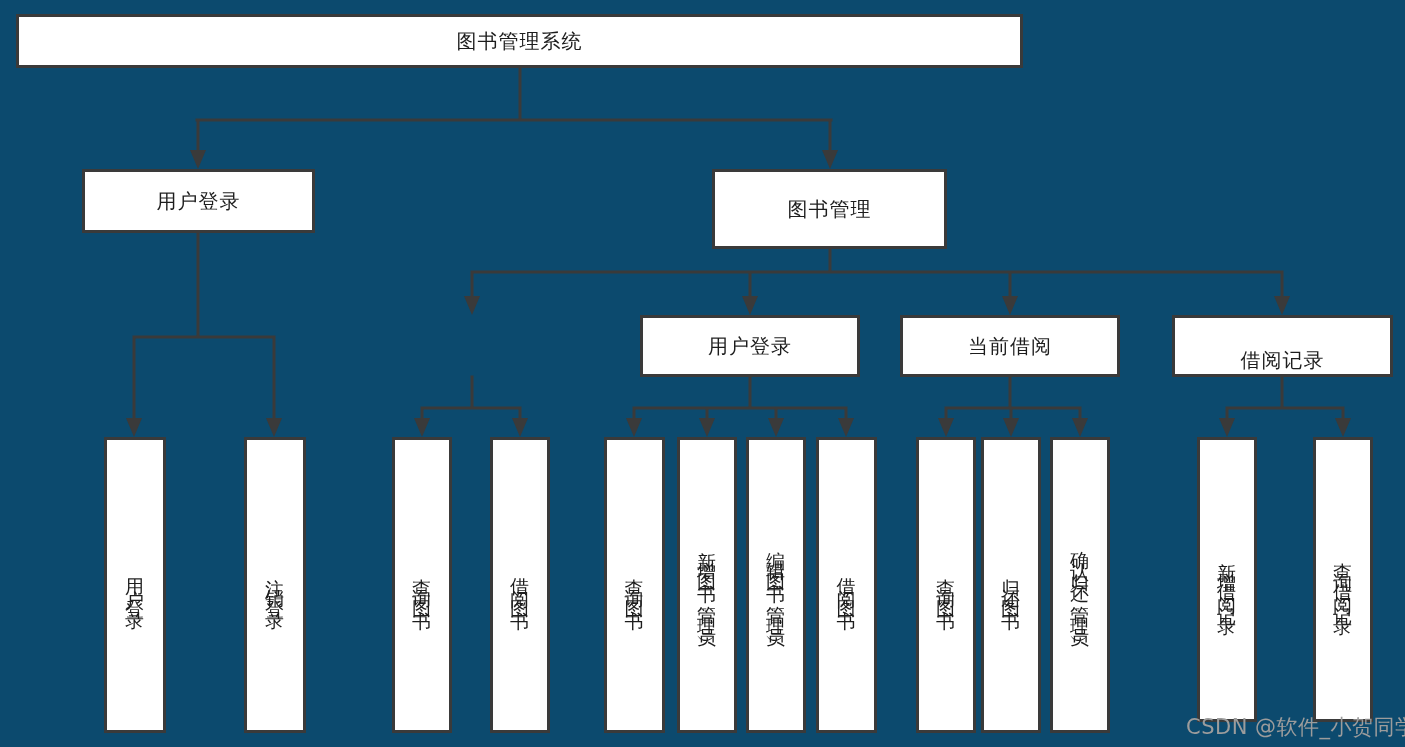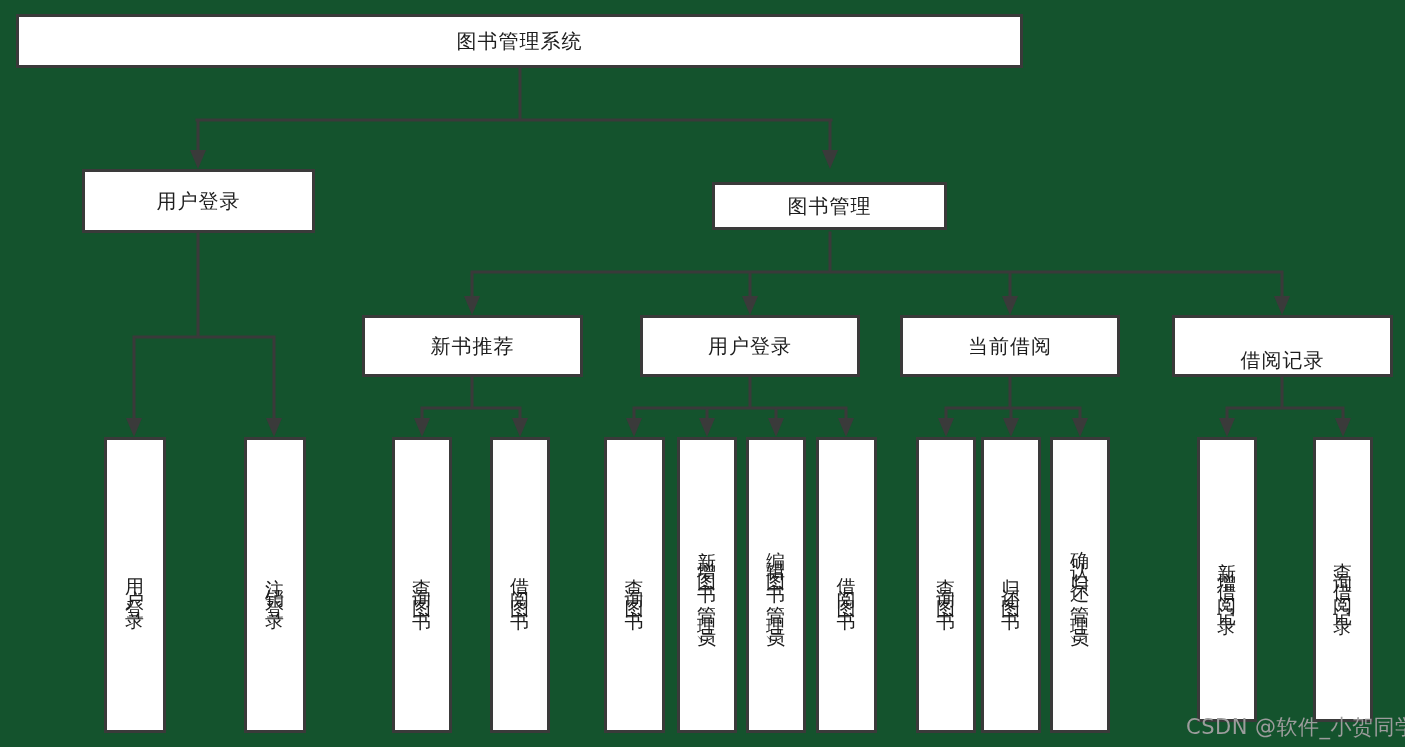--- a/index.html
+++ b/index.html
@@ -1,19 +1,19 @@
 <!DOCTYPE html>
 <html><head>
 <meta charset="utf-8">
 <style>
   html,body { margin:0; padding:0; background:#ffffff; }
   .stage {
     position:relative;
     width:1405px; height:747px;
-    background:#14532d;
+    background:#0c4a6e;
     overflow:hidden;
     font-family:"DejaVu Sans","Liberation Sans",sans-serif;
   }
   .wires { position:absolute; left:0; top:0; width:1405px; height:747px; pointer-events:none; }
   .node {
     position:absolute;
     box-sizing:border-box;
     background:#ffffff;
     border:3px solid #3a3a3a;
     display:flex;
@@ -104,27 +104,24 @@
              M1335,418 L1351,418 L1343,437 Z"></path>
   </svg>
 
   <div class="node" style="left:16px; top:14px; width:1007px; height:54px;">
     <span>图书管理系统</span>
   </div>
 
   <div class="node" style="left:82px; top:169px; width:233px; height:64px;">
     <span>用户登录</span>
   </div>
-  <div class="node" style="left:712px; top:182px; width:235px; height:48px;">
+  <div class="node" style="left:712px; top:169px; width:235px; height:80px;">
     <span>图书管理</span>
   </div>
 
-  <div class="node" style="left:362px; top:315px; width:221px; height:62px;">
-    <span>新书推荐</span>
-  </div>
   <div class="node" style="left:640px; top:315px; width:220px; height:62px;">
     <span>用户登录</span>
   </div>
   <div class="node" style="left:900px; top:315px; width:220px; height:62px;">
     <span>当前借阅</span>
   </div>
   <div class="node" style="left:1172px; top:315px; width:221px; height:62px;align-items:flex-end;">
     <span>借阅记录</span>
   </div>
 

